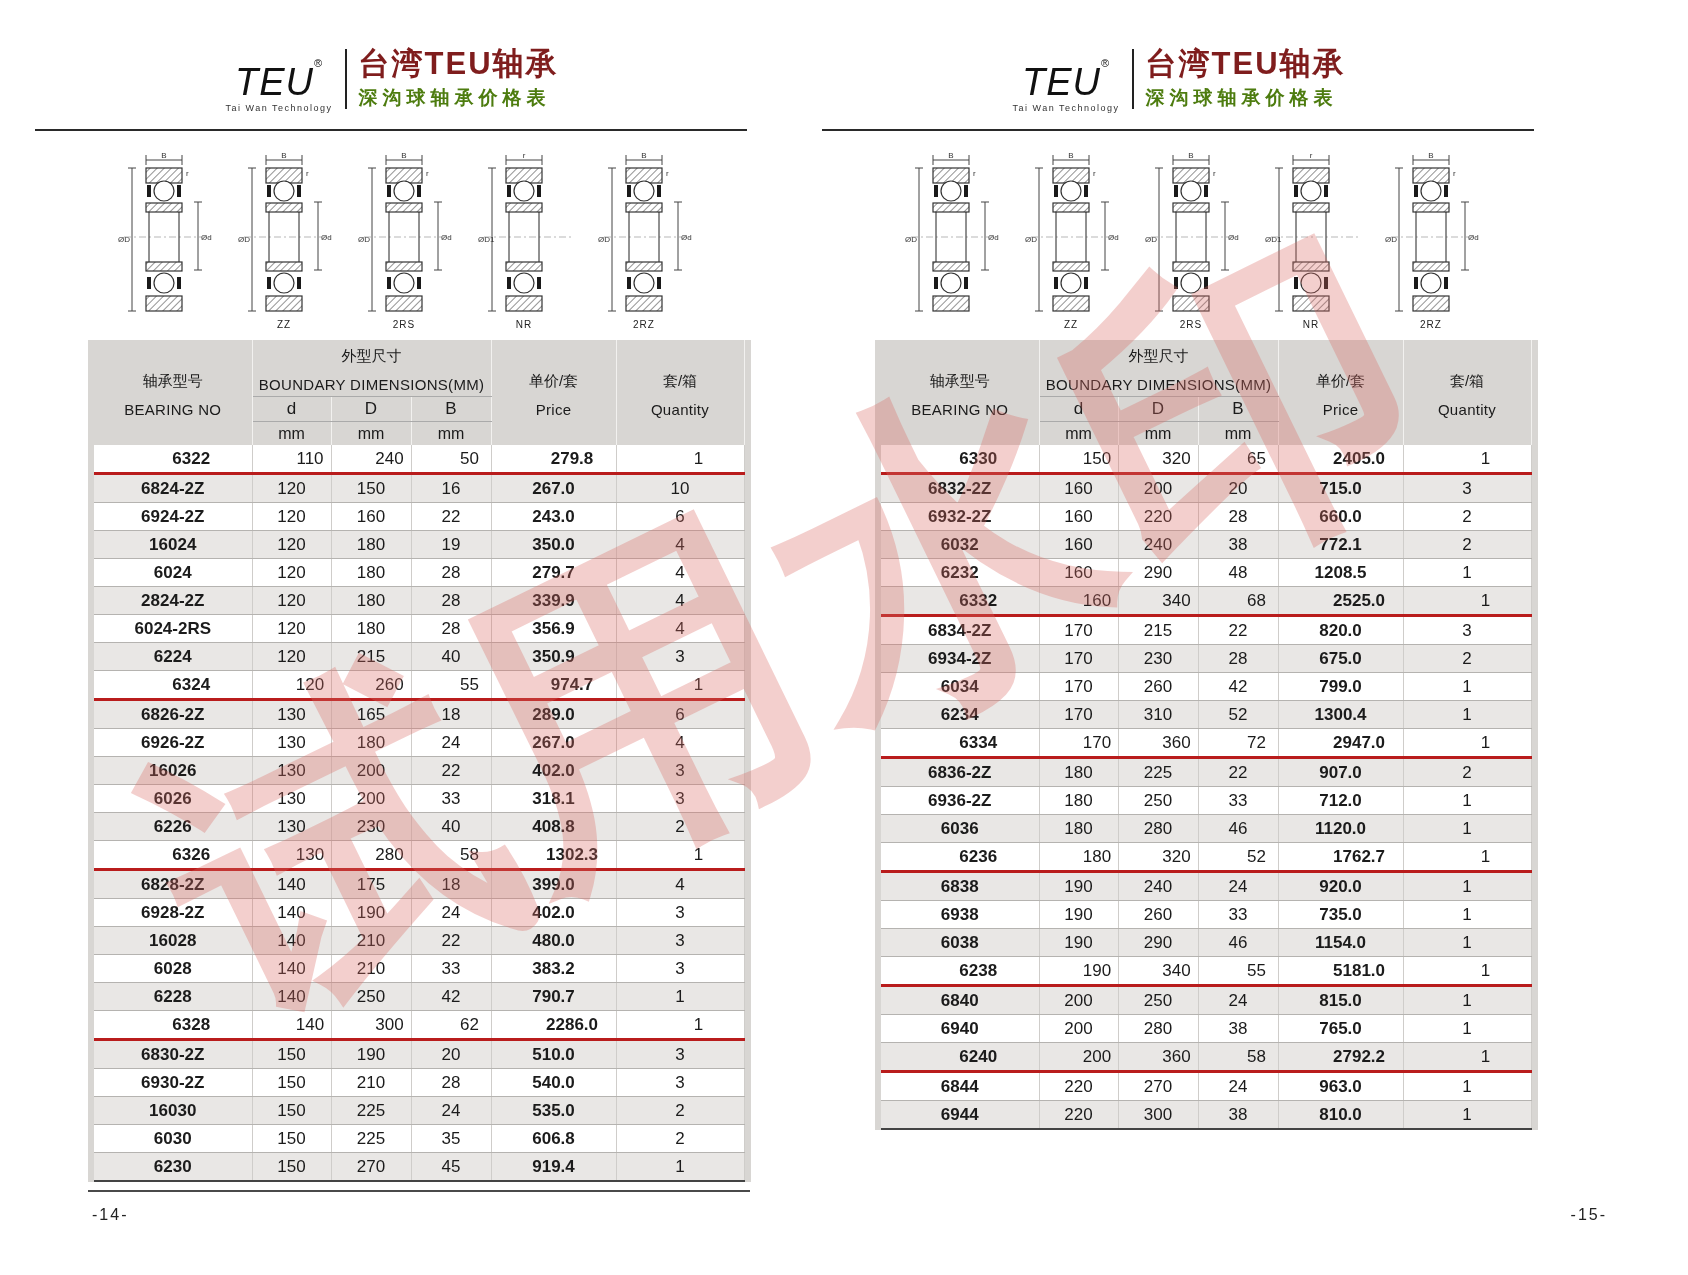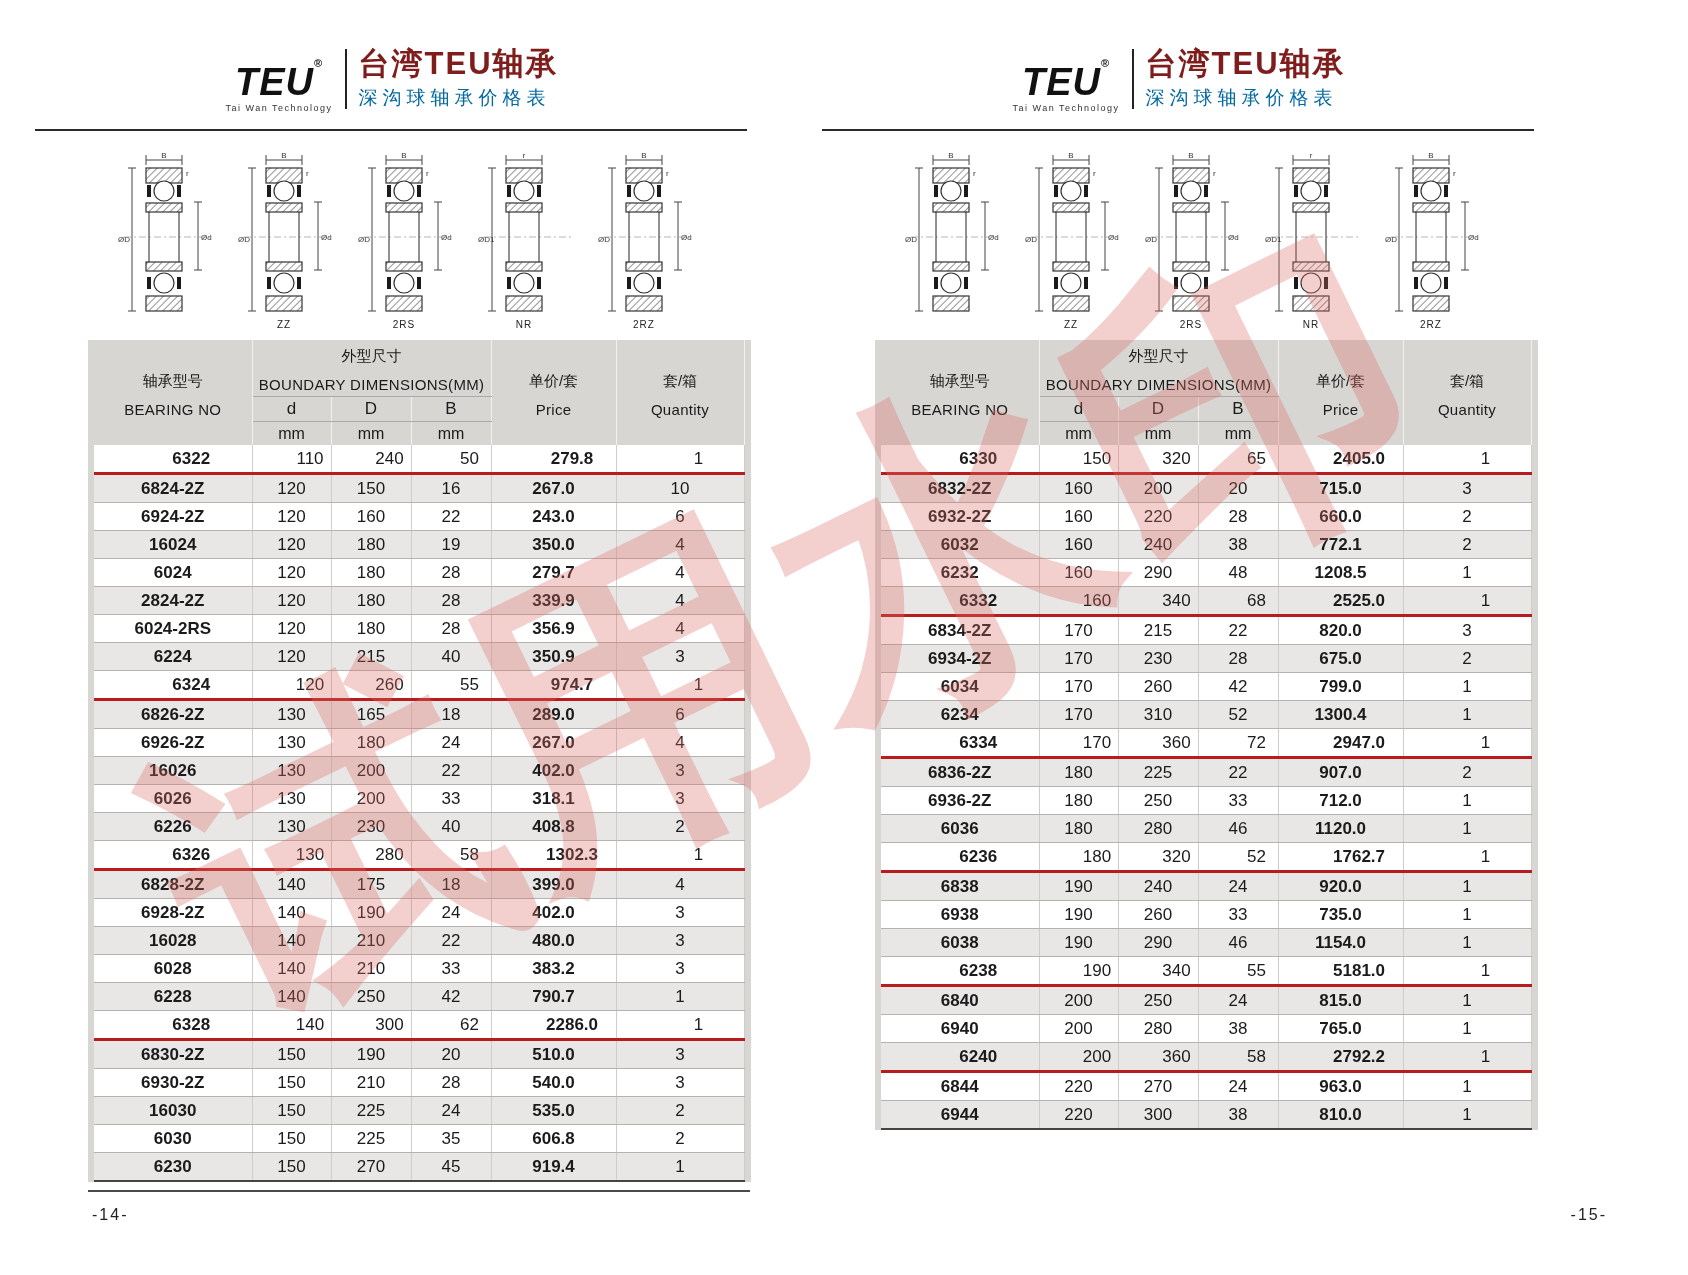--- a/index.html
+++ b/index.html
@@ -5,26 +5,26 @@
   html,body{margin:0;padding:0;background:#ffffff;}
   body{width:1688px;height:1275px;position:relative;overflow:hidden;
        font-family:"Liberation Sans","DejaVu Sans",sans-serif;color:#1b1b1b;}
   .page{position:absolute;top:0;width:844px;height:1275px;}
   .p1{left:0;} .p2{left:787px;}
 
   
   .brand{position:absolute;top:44px;left:0;right:0;display:flex;justify-content:center;
          align-items:center;transform:translateX(-30px);}
   .brand-left{text-align:center;padding-right:10px;}
-  .logo{font-size:38px;font-weight:700;font-style:italic;letter-spacing:1px;color:#111;line-height:38px;}
+  .logo{font-size:38px;font-weight:400;font-style:italic;letter-spacing:1px;color:#111;line-height:38px;}
   .logo sup{font-size:11px;font-style:normal;vertical-align:28px;}
   .tagline{font-size:9px;letter-spacing:1.5px;color:#333;margin-top:2px;}
   .divider{width:2px;height:60px;background:#222;margin:0 12px 0 2px;}
   .t1{font-size:31px;font-weight:600;letter-spacing:2px;color:#7f1d1d;line-height:34px;}
-  .t2{font-size:19px;font-weight:400;letter-spacing:5px;color:#0369a1;margin-top:4px;}
+  .t2{font-size:19px;font-weight:700;letter-spacing:5px;color:#4d7c0f;margin-top:4px;}
   .hr{position:absolute;top:129px;left:35px;width:712px;height:2px;background:#2a2a2a;}
 
   
   .diagrams{position:absolute;top:150px;left:118px;width:580px;display:flex;justify-content:space-between;}
   .dl{stroke:#444;stroke-width:1;}
   .dl2{stroke:#222;stroke-width:1;}
   .cl{stroke:#999;stroke-width:.7;stroke-dasharray:7 3 2 3;}
   .hatch{fill:url(#hatch);stroke:#333;stroke-width:1.2;}
   .ball{fill:#fff;stroke:#333;stroke-width:1.2;}
   .shield{fill:#1a1a1a;}

